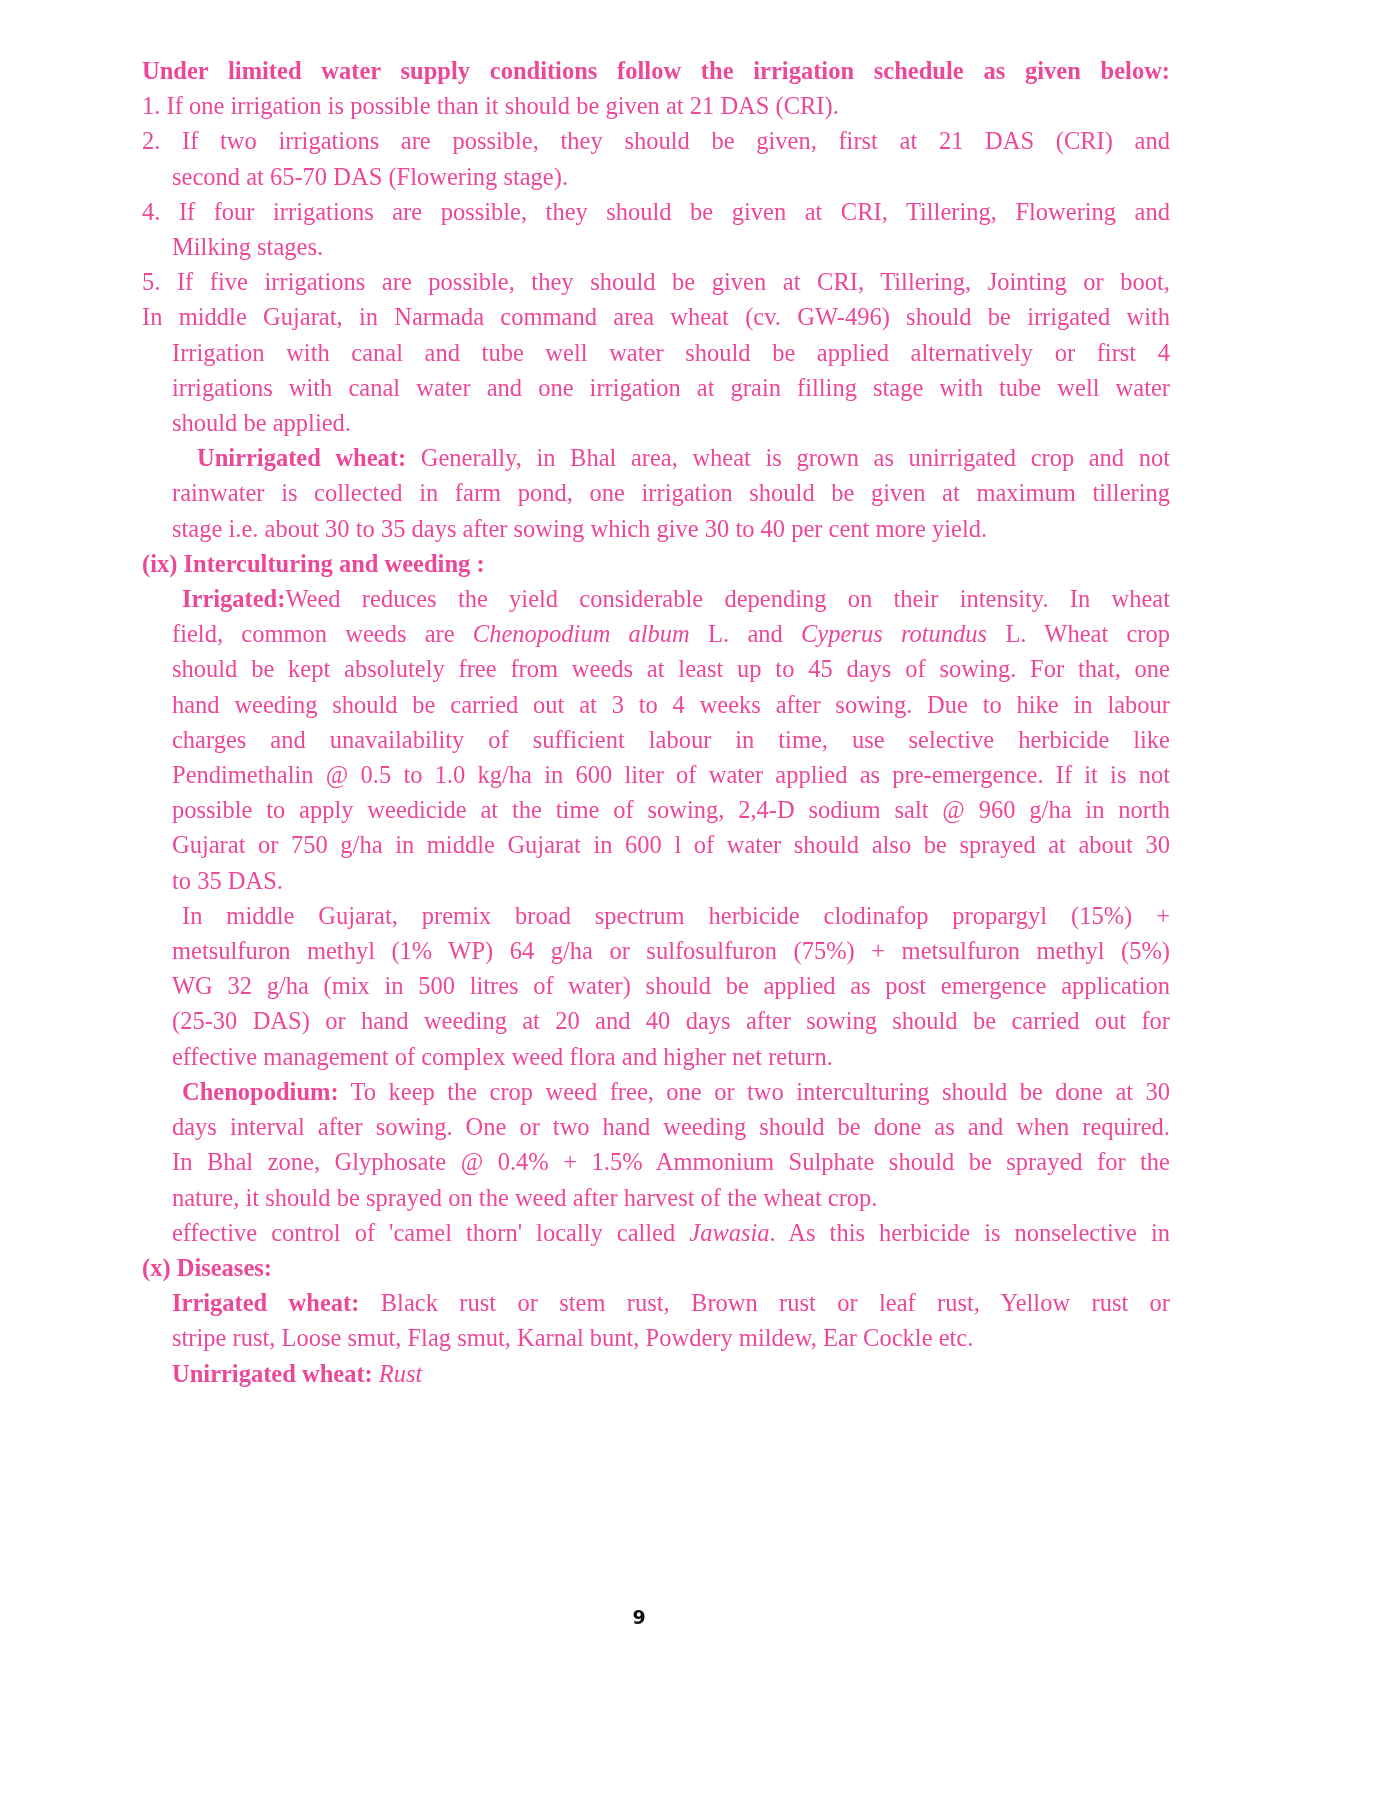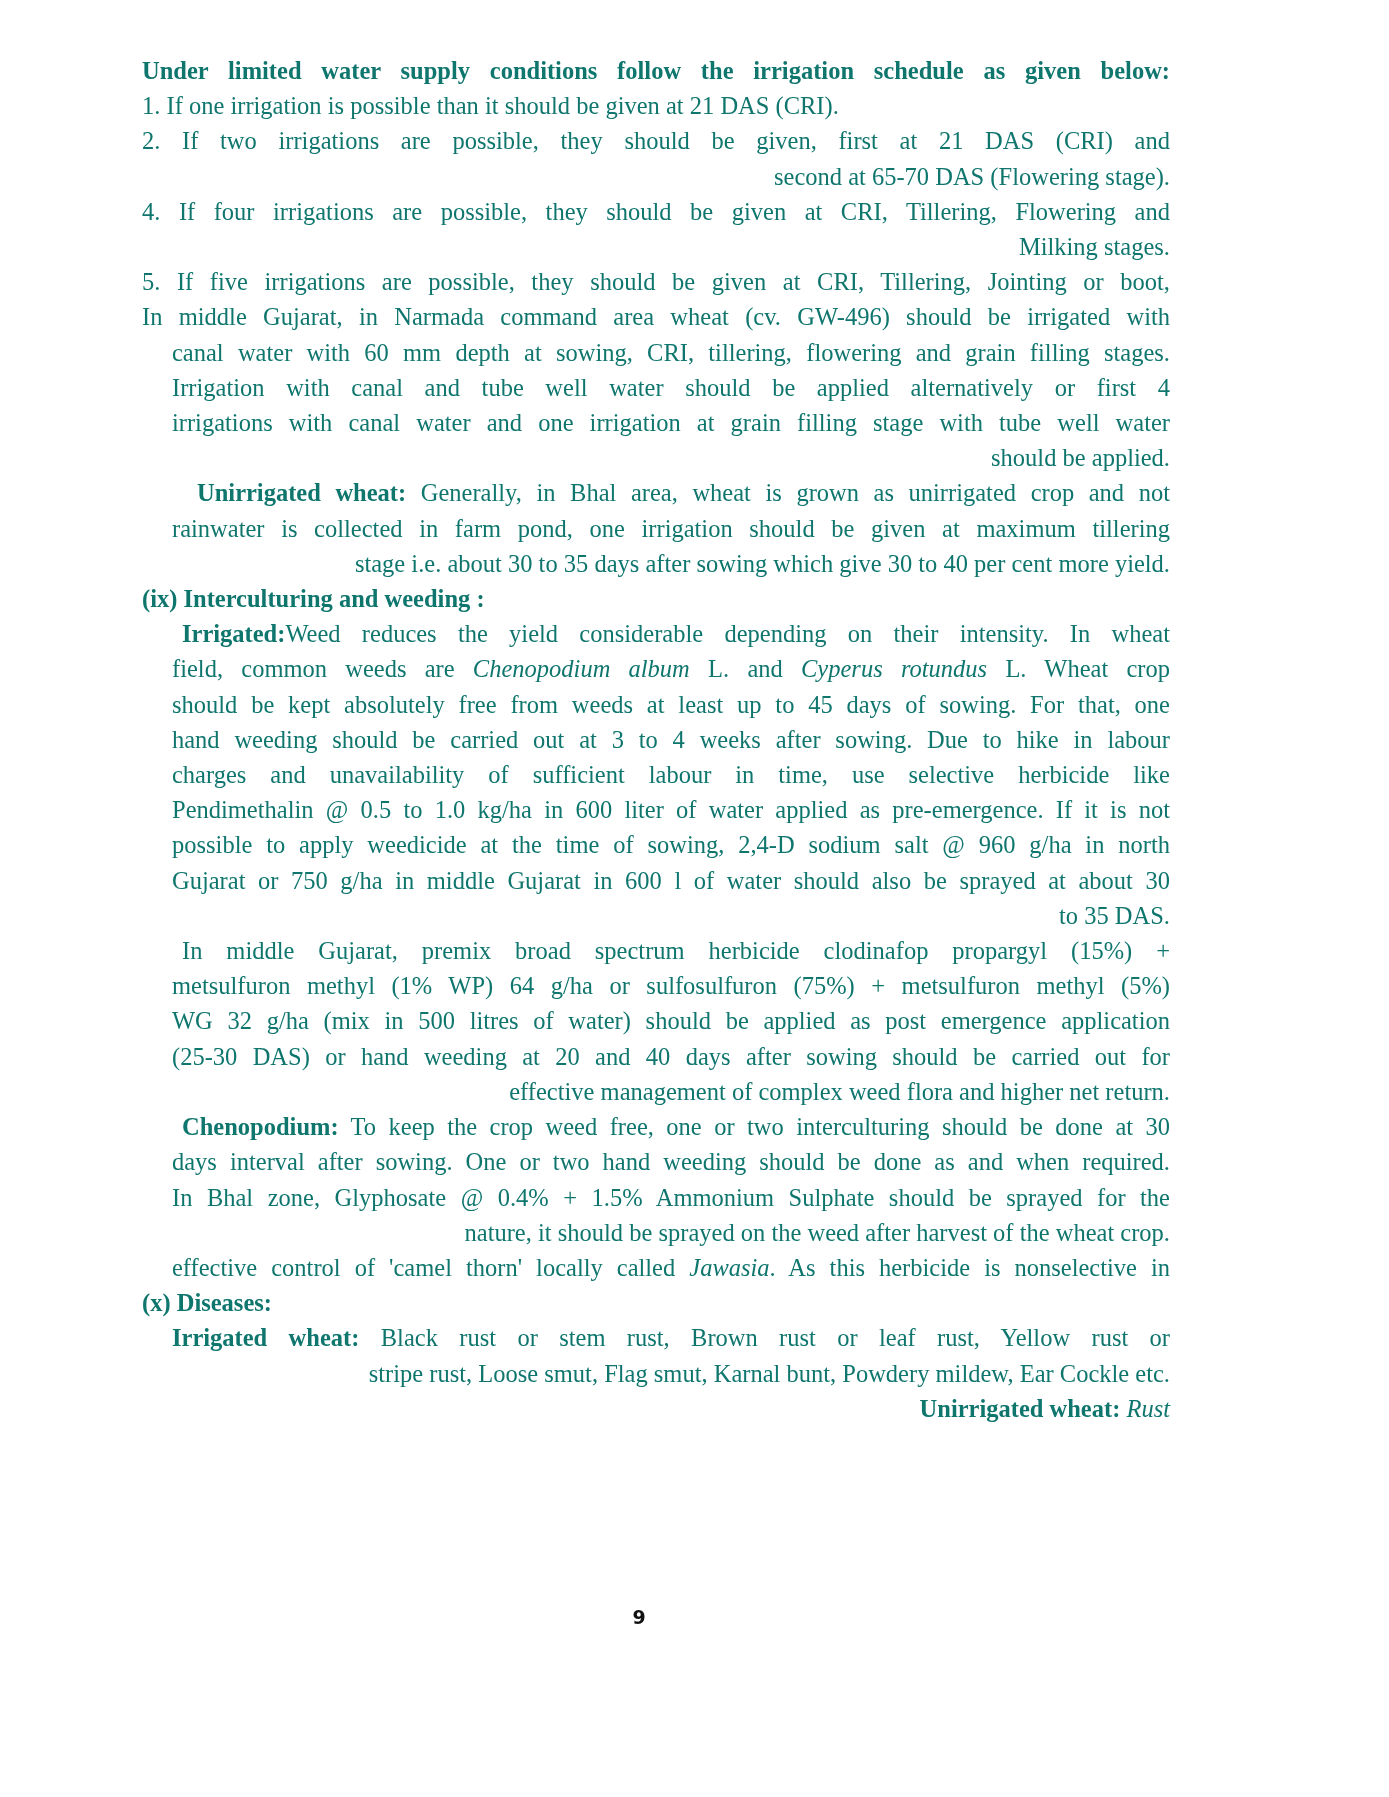--- a/index.html
+++ b/index.html
@@ -1,26 +1,26 @@
 <!DOCTYPE html>
 <html><head>
 <meta charset="utf-8">
 <style>
   html, body { margin: 0; padding: 0; background: #ffffff; }
   body { width: 1389px; height: 1797px; position: relative; overflow: hidden; }
   .page {
     position: absolute; left: 142px; top: 53px; width: 1028px;
     font-family: "Liberation Serif", "DejaVu Serif", serif;
-    font-size: 24.5px; line-height: 35.2px; color: #0f766e;
+    font-size: 24.5px; line-height: 35.2px; color: #ec4899;
   }
   .line { display: block; white-space: nowrap; }
   .just { text-align: justify; text-align-last: justify; white-space: normal; }
   .b { font-weight: bold; }
   .i { font-style: italic; }
-  .ind30 { padding-left: 30px; text-align: right; }
+  .ind30 { padding-left: 30px; }
   .ind40 { padding-left: 40px; }
   .ind55 { padding-left: 55px; }
   .page-number {
     position: absolute; left: 626px; top: 1606px; width: 26px; text-align: center;
     font-family: "DejaVu Sans", "Liberation Sans", sans-serif; font-weight: bold; font-size: 19px; color: #111;
   }
 </style>
 </head>
 <body>
 
@@ -29,21 +29,20 @@
   <span class="line b just">Under limited water supply conditions follow the irrigation schedule as given below:</span>
 
   <span class="line">1. If one irrigation is possible than it should be given at 21 DAS (CRI).</span>
   <span class="line just">2. If two irrigations are possible, they should be given, first at 21 DAS (CRI) and</span>
   <span class="line ind30">second at 65-70 DAS (Flowering stage).</span>
   <span class="line just">4. If four irrigations are possible, they should be given at CRI, Tillering, Flowering and</span>
   <span class="line ind30">Milking stages.</span>
   <span class="line just">5. If five irrigations are possible, they should be given at CRI, Tillering, Jointing or boot,</span>
 
   <span class="line just">In middle Gujarat, in Narmada command area wheat (cv. GW-496) should be irrigated with</span>
-  <span class="line just ind30">canal water with 60 mm depth at sowing, CRI, tillering, flowering and grain filling stages.</span>
   <span class="line just ind30">Irrigation with canal and tube well water should be applied alternatively or first 4</span>
   <span class="line just ind30">irrigations with canal water and one irrigation at grain filling stage with tube well water</span>
   <span class="line ind30">should be applied.</span>
 
   <span class="line just ind55"><span class="b">Unirrigated wheat:</span><span> Generally, in Bhal area, wheat is grown as unirrigated crop and not</span></span>
   <span class="line just ind30">rainwater is collected in farm pond, one irrigation should be given at maximum tillering</span>
   <span class="line ind30">stage i.e. about 30 to 35 days after sowing which give 30 to 40 per cent more yield.</span>
 
   <span class="line b">(ix) Interculturing and weeding :</span>
   <span class="line just ind40"><span class="b">Irrigated:</span><span>Weed reduces the yield considerable depending on their intensity. In wheat</span></span>

